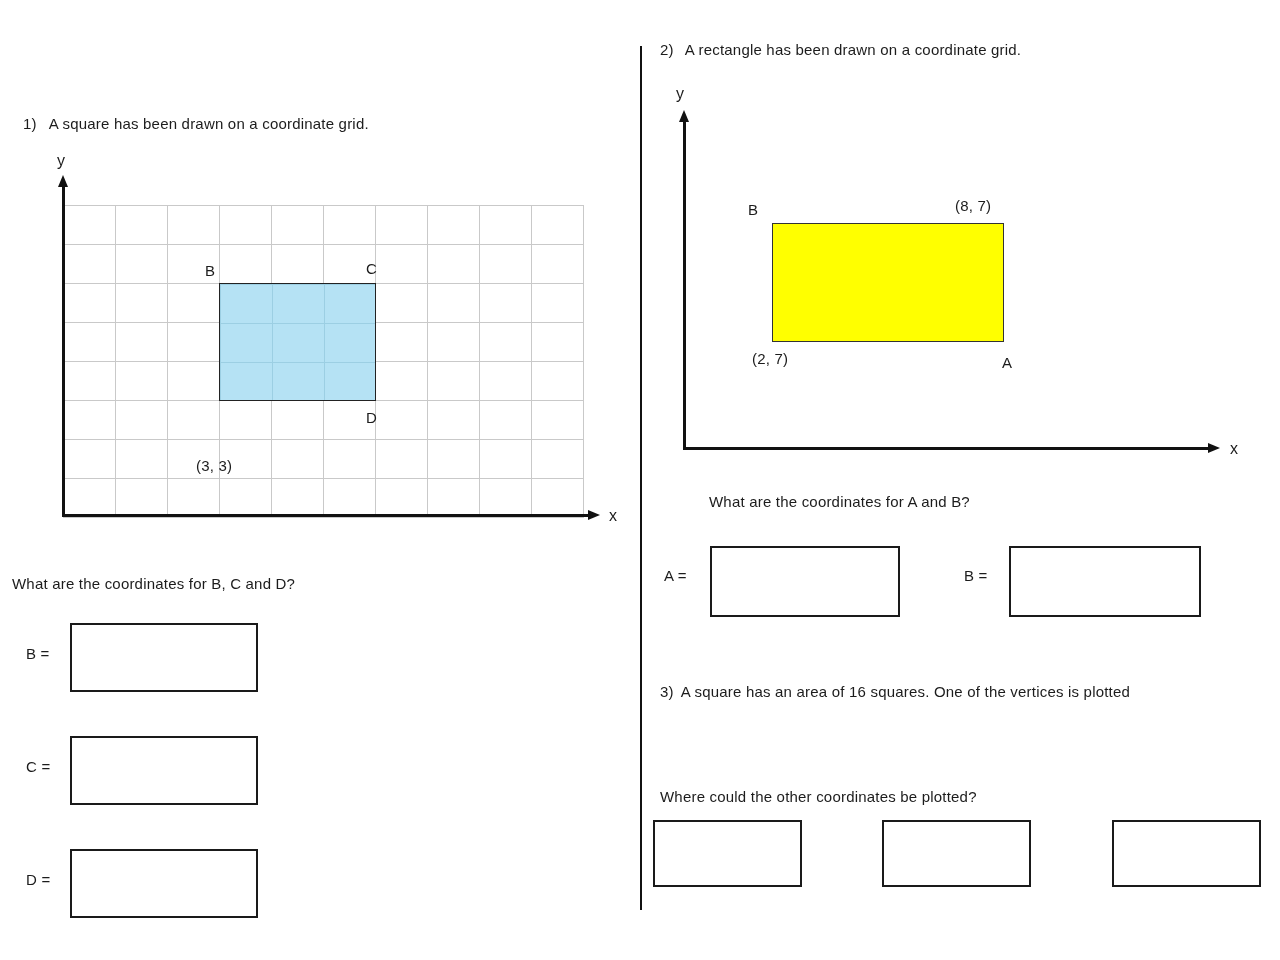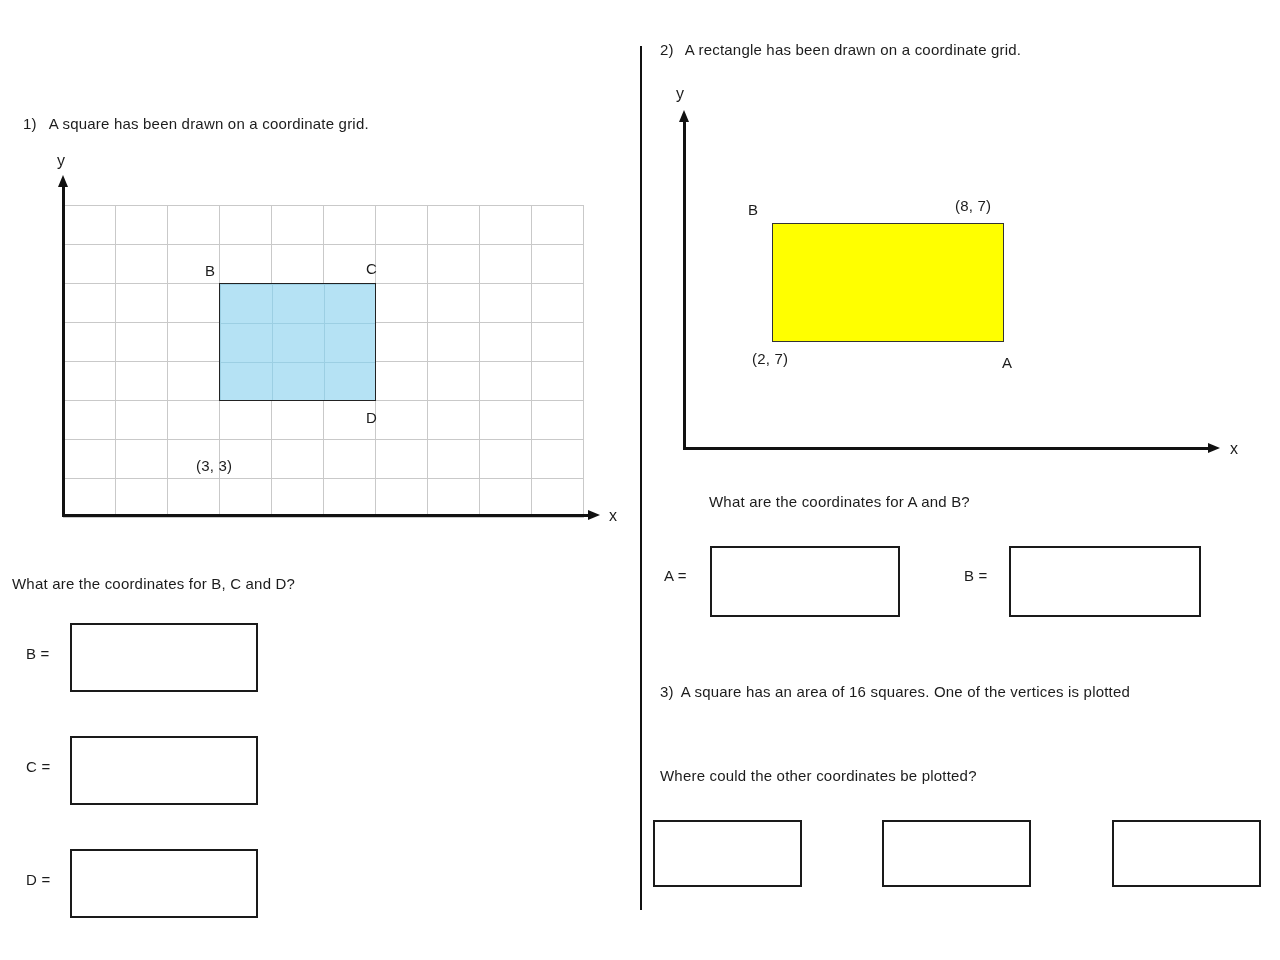--- a/index.html
+++ b/index.html
@@ -128,19 +128,19 @@
   <span class="abs anslabel" style="left:964px;top:567px;">B =</span>
   <div class="abs ansbox" style="left:1009px;top:546px;width:192px;height:71px;"></div>
 
   <div class="abs q3block">
     <div class="q3line">
       <span>3)</span>
       <span class="qtext">A square has an area of 16 squares. One of the vertices is plotted</span>
     </div>
   </div>
 
-  <div class="abs txt" style="left:660px;top:766px;text-align:right;">Where could the other coordinates be plotted?</div>
+  <div class="abs txt" style="left:660px;top:787px;text-align:right;">Where could the other coordinates be plotted?</div>
 
   <div class="abs ansbox" style="left:653px;top:820px;width:149px;height:67px;"></div>
   <div class="abs ansbox" style="left:882px;top:820px;width:149px;height:67px;"></div>
   <div class="abs ansbox" style="left:1112px;top:820px;width:149px;height:67px;"></div>
 
 </div>
 
 </body></html>

